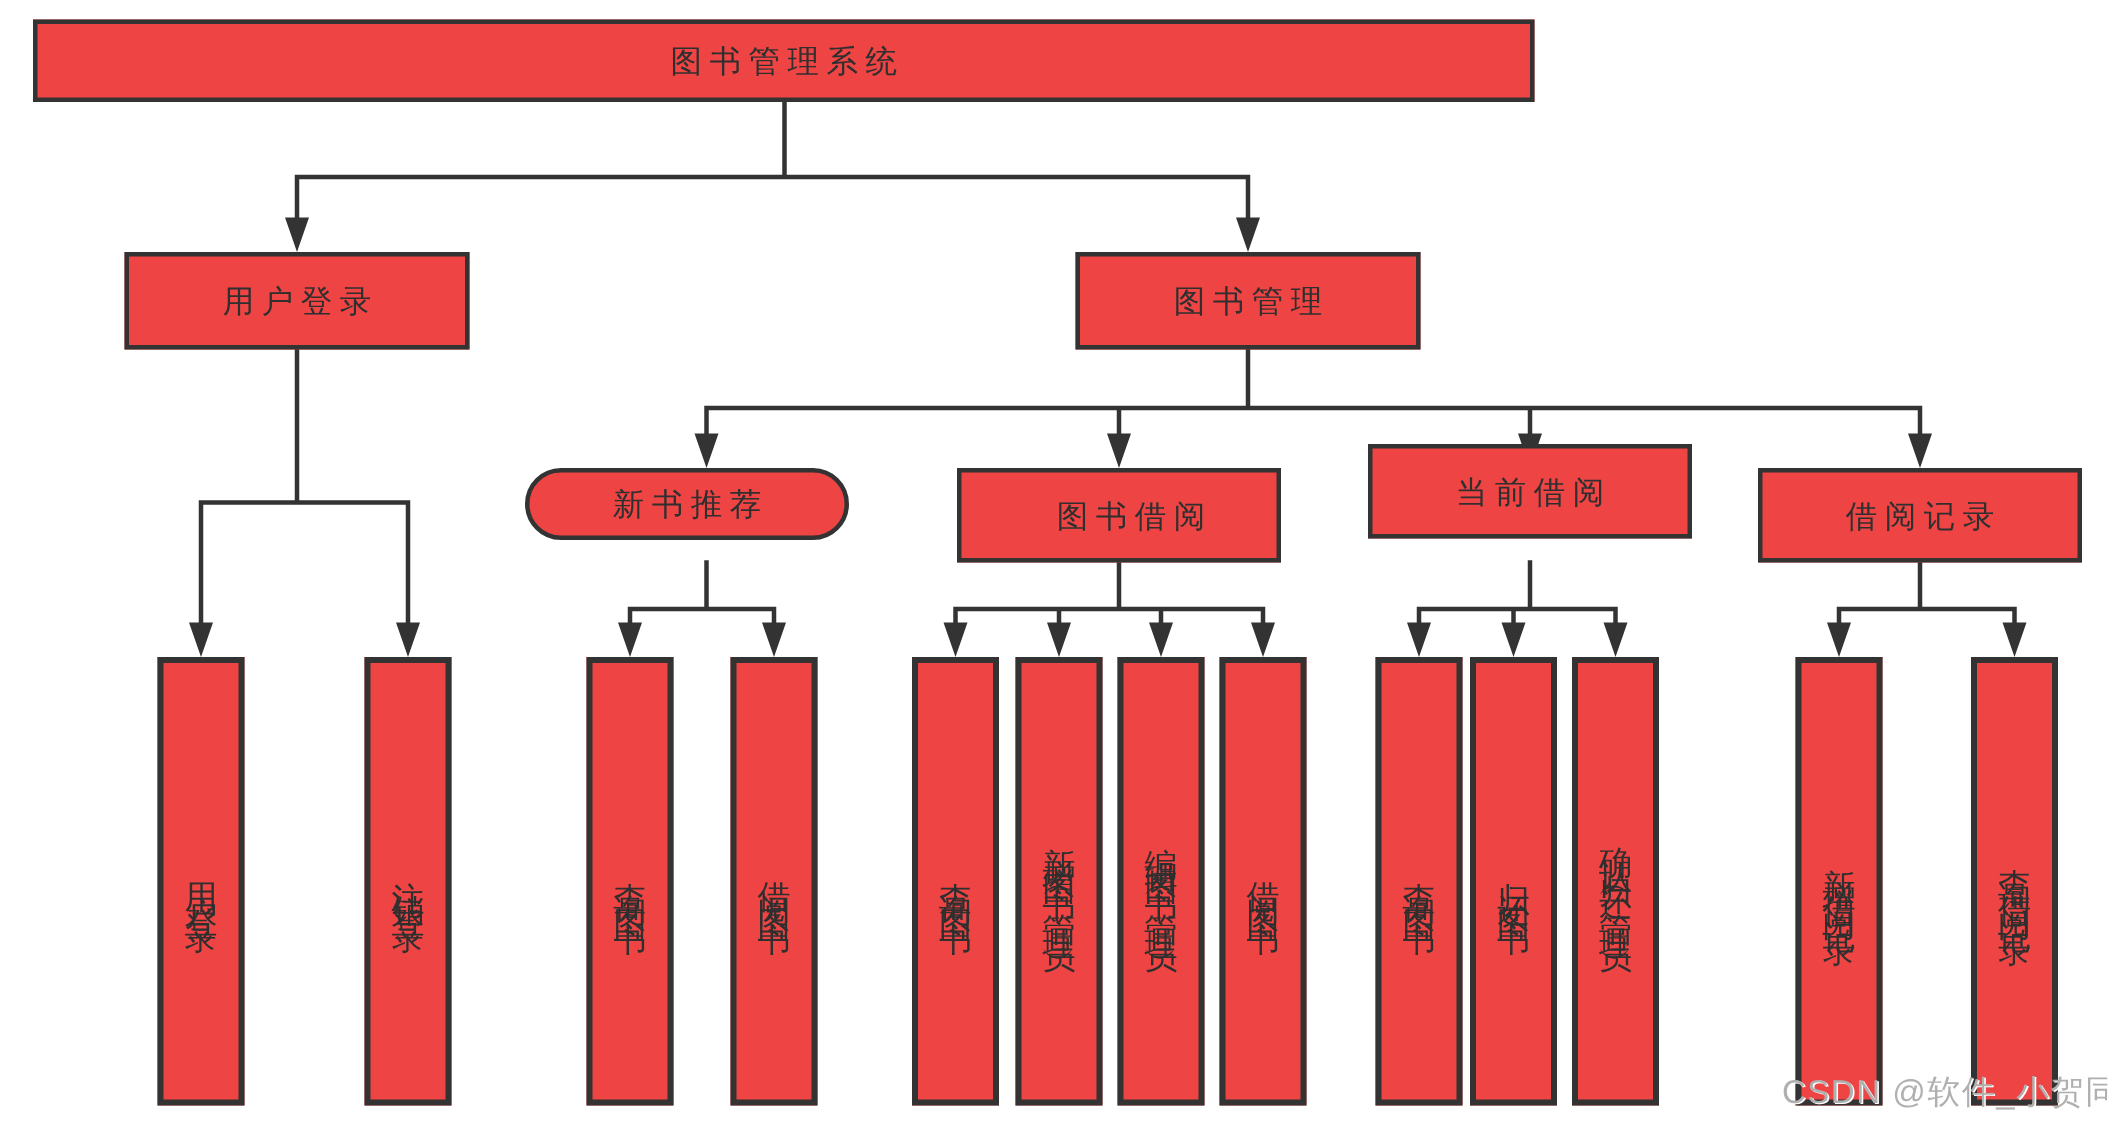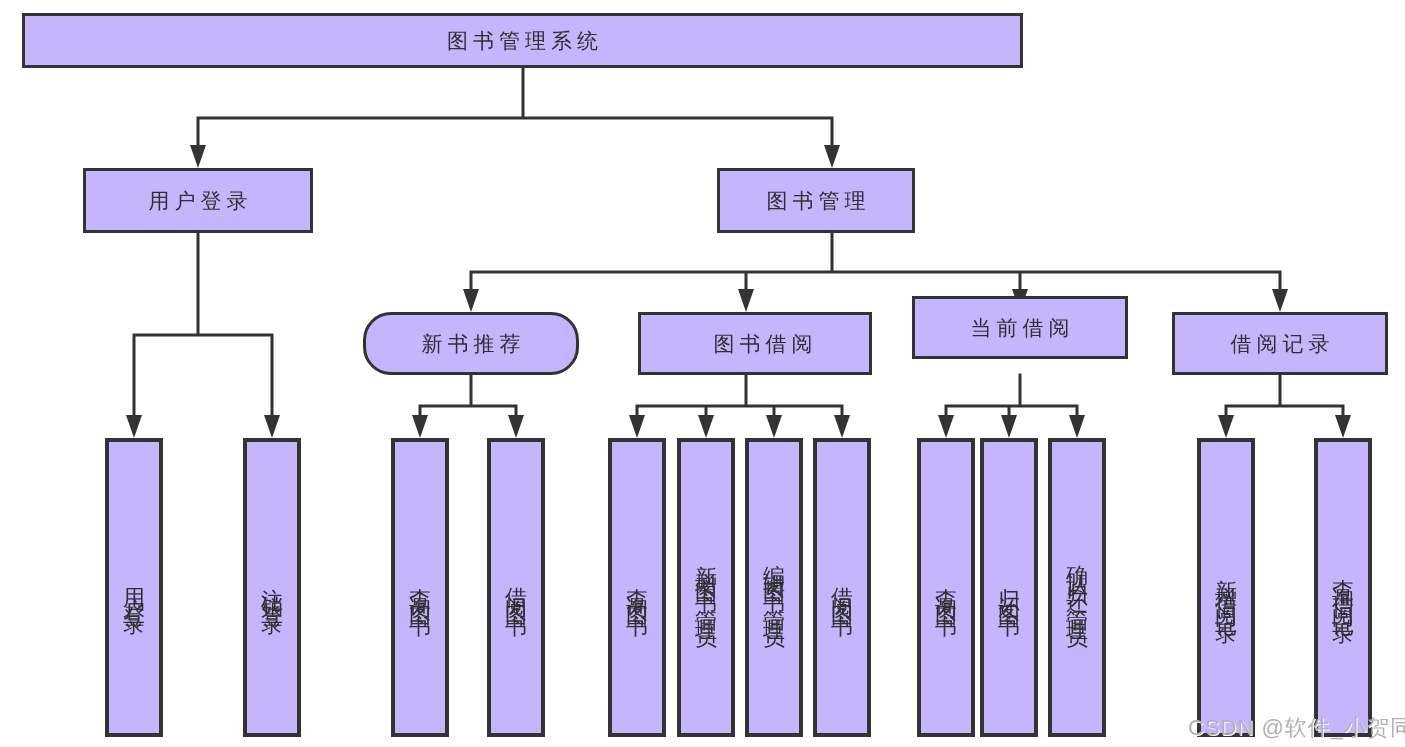--- a/index.html
+++ b/index.html
@@ -12,21 +12,21 @@
     font-family: "Liberation Sans", sans-serif;
   }
   .connectors {
     position: absolute;
     left: 0; top: 0;
     pointer-events: none;
   }
   .node {
     position: absolute;
     box-sizing: border-box;
-    background: #c4b5fd;
+    background: #ef4444;
     border: 3px solid #333333;
     color: #2f2f2f;
     display: flex;
     align-items: center;
     justify-content: center;
     text-align: center;
   }
   .node.h {
     font-size: 21px;
     letter-spacing: 5px;
@@ -37,23 +37,23 @@
     border-width: 4px;
     writing-mode: vertical-rl;
     text-orientation: mixed;
     font-size: 22px;
     line-height: 1;
     letter-spacing: 9px;
   }
   
   #n-root   { left: 22px;   top: 13px;  width: 1001px; height: 55px; }
   #n-login  { left: 83px;   top: 168px; width: 230px;  height: 65px; }
-  #n-mgmt   { left: 717px;  top: 168px; width: 198px;  height: 65px; }
-  #n-rec    { left: 363px;  top: 312px; width: 216px;  height: 63px; border-radius: 28px; }
-  #n-borrow { left: 638px;  top: 312px; width: 234px;  height: 63px; padding-left: 16px; }
+  #n-mgmt   { left: 717px;  top: 168px; width: 230px;  height: 65px; }
+  #n-rec    { left: 350px;  top: 312px; width: 216px;  height: 48px; border-radius: 28px; }
+  #n-borrow { left: 638px;  top: 312px; width: 216px;  height: 63px; padding-left: 16px; }
   #n-cur    { left: 912px;  top: 296px; width: 216px;  height: 63px; }
   #n-hist   { left: 1172px; top: 312px; width: 216px;  height: 63px; }
   .leaf { top: 438px; width: 58px; height: 299px; }
   #l1  { left: 105px; }  #l2  { left: 243px; }
   #l3  { left: 391px; }  #l4  { left: 487px; }
   #l5  { left: 608px; }  #l6  { left: 677px; }
   #l7  { left: 745px; }  #l8  { left: 813px; }
   #l9  { left: 917px; }  #l10 { left: 980px; }
   #l11 { left: 1048px; } #l12 { left: 1197px; }
   #l13 { left: 1314px; }

